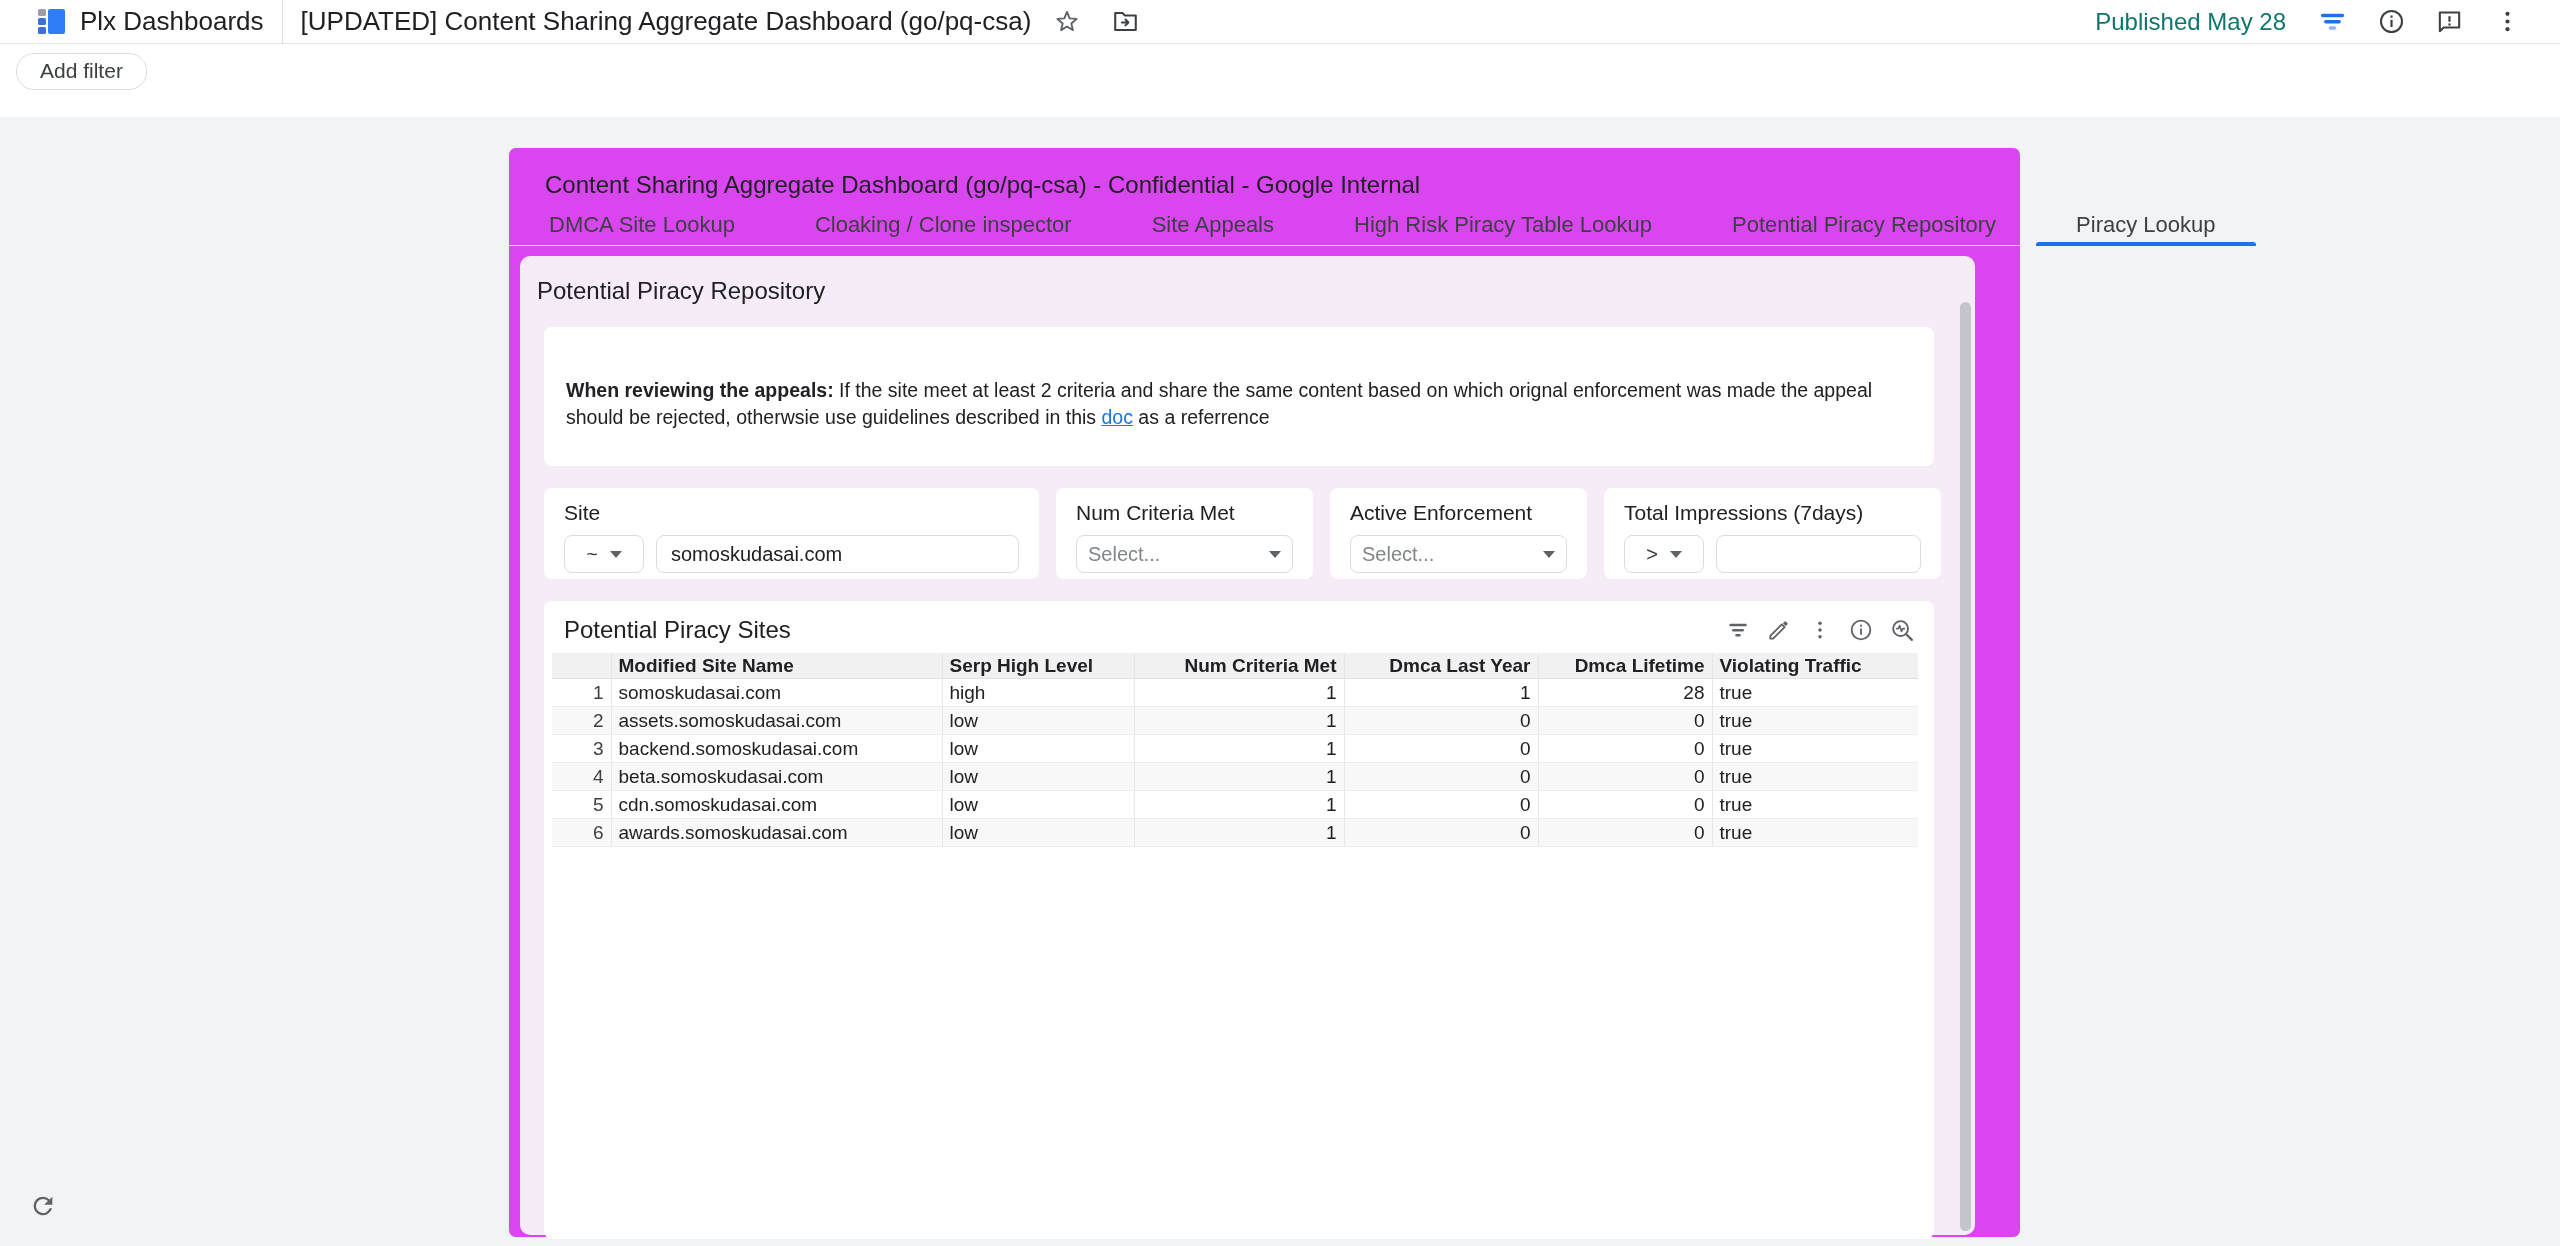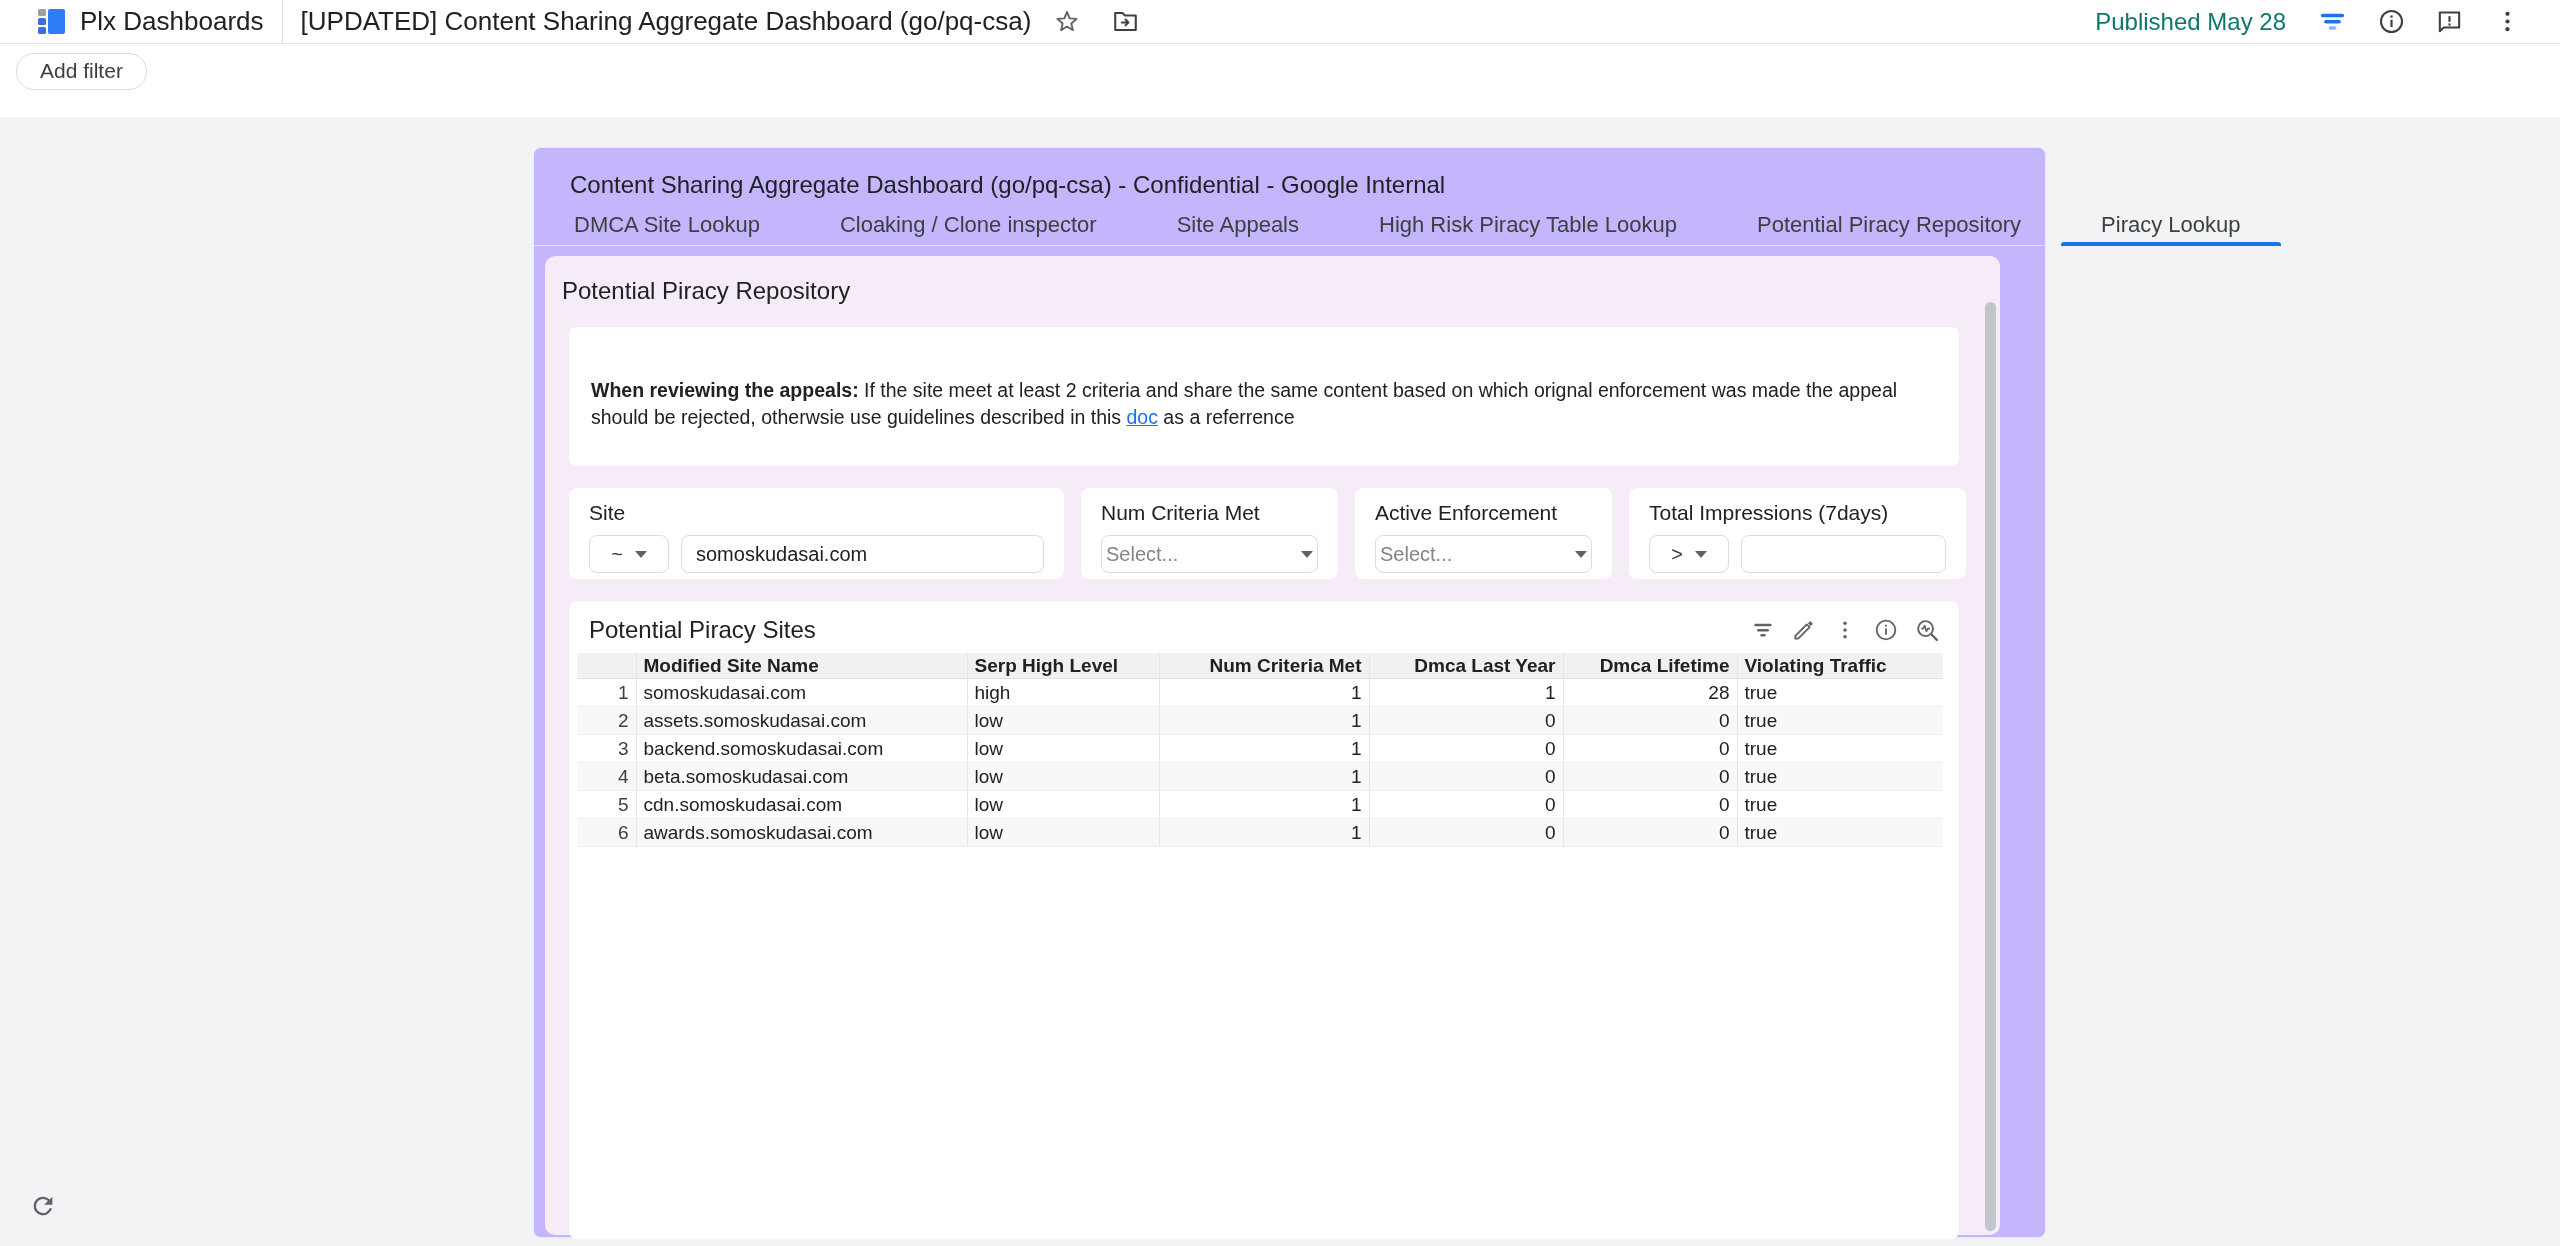--- a/index.html
+++ b/index.html
@@ -27,22 +27,22 @@
   .published{font-size:24px;color:#0f766e;white-space:nowrap;margin-right:2px;}
   
   .filter-bar{height:54px;background:#fff;display:flex;align-items:center;padding-left:16px;}
   .add-filter-btn{height:35px;padding:0 23px;border:1px solid #dadce0;border-radius:18px;
     background:#fff;font-size:21px;color:#3c4043;display:flex;align-items:center;cursor:pointer;}
   
   .page{position:absolute;top:117px;left:0;right:0;bottom:0;background:#f1f3f4;}
   .refresh-btn{position:absolute;left:26px;top:1072px;width:34px;height:34px;
     display:flex;align-items:center;justify-content:center;cursor:pointer;}
   
-  .main-card{position:absolute;left:533px;top:30px;width:1513px;height:1091px;
-    background:#c4b5fd;border-radius:8px;border:1px solid #ececec;box-sizing:border-box;}
+  .main-card{position:absolute;left:508px;top:30px;width:1513px;height:1091px;
+    background:#d946ef;border-radius:8px;border:1px solid #ececec;box-sizing:border-box;}
   .card-title{margin:23px 0 0 36px;font-size:24px;color:#202124;}
   .tabs{display:flex;margin-top:5px;border-bottom:1px solid #e0e0e0;}
   .tab{padding:0 40px;height:41px;display:flex;align-items:center;font-size:22px;
     color:#3c4043;position:relative;cursor:pointer;white-space:nowrap;}
   .tab.active::after{content:"";position:absolute;left:0;right:0;bottom:-1px;height:4px;
     background:#1a73e8;border-radius:3px 3px 0 0;}
   
   .pink-panel{position:absolute;left:11px;top:108px;width:1455px;bottom:2px;
     background:#f5ecf7;border-radius:10px;}
   .panel-title{padding:21px 0 0 17px;font-size:24px;color:#202124;}
@@ -67,21 +67,21 @@
   .filter-controls{display:flex;margin-top:10px;gap:12px;}
   .op-box{width:80px;height:38px;border:1px solid #dadce0;border-radius:8px;
     display:flex;align-items:center;justify-content:center;gap:12px;font-size:20px;
     color:#3c4043;box-sizing:border-box;background:#fff;cursor:pointer;flex:0 0 auto;}
   .caret{width:0;height:0;border-left:6px solid transparent;border-right:6px solid transparent;
     border-top:7px solid #5f6368;}
   .text-input{flex:1;min-width:0;height:38px;border:1px solid #dadce0;border-radius:8px;
     font-size:20px;color:#202124;padding:0 14px;box-sizing:border-box;background:#fff;
     font-family:inherit;outline:none;}
   .select-box{flex:1;height:38px;border:1px solid #dadce0;border-radius:8px;
-    display:flex;align-items:center;justify-content:space-between;padding:0 4px;
+    display:flex;align-items:center;justify-content:space-between;padding:0 11px;
     font-size:20px;color:#80868b;box-sizing:border-box;background:#fff;cursor:pointer;}
   
   .table-card{left:24px;top:345px;width:1390px;height:638px;}
   .table-head{display:flex;align-items:center;padding:15px 18px 0 20px;}
   .table-title{font-size:24px;color:#202124;}
   .table-icons{margin-left:auto;display:flex;align-items:center;gap:15px;}
   .tbl-icon{display:flex;align-items:center;justify-content:center;cursor:pointer;}
   table.data{position:absolute;left:8px;top:52px;width:1366px;border-collapse:collapse;
     font-size:19px;color:#202124;table-layout:fixed;}
   table.data th{background:#f1f1f1;font-weight:700;height:23px;font-size:19px;

